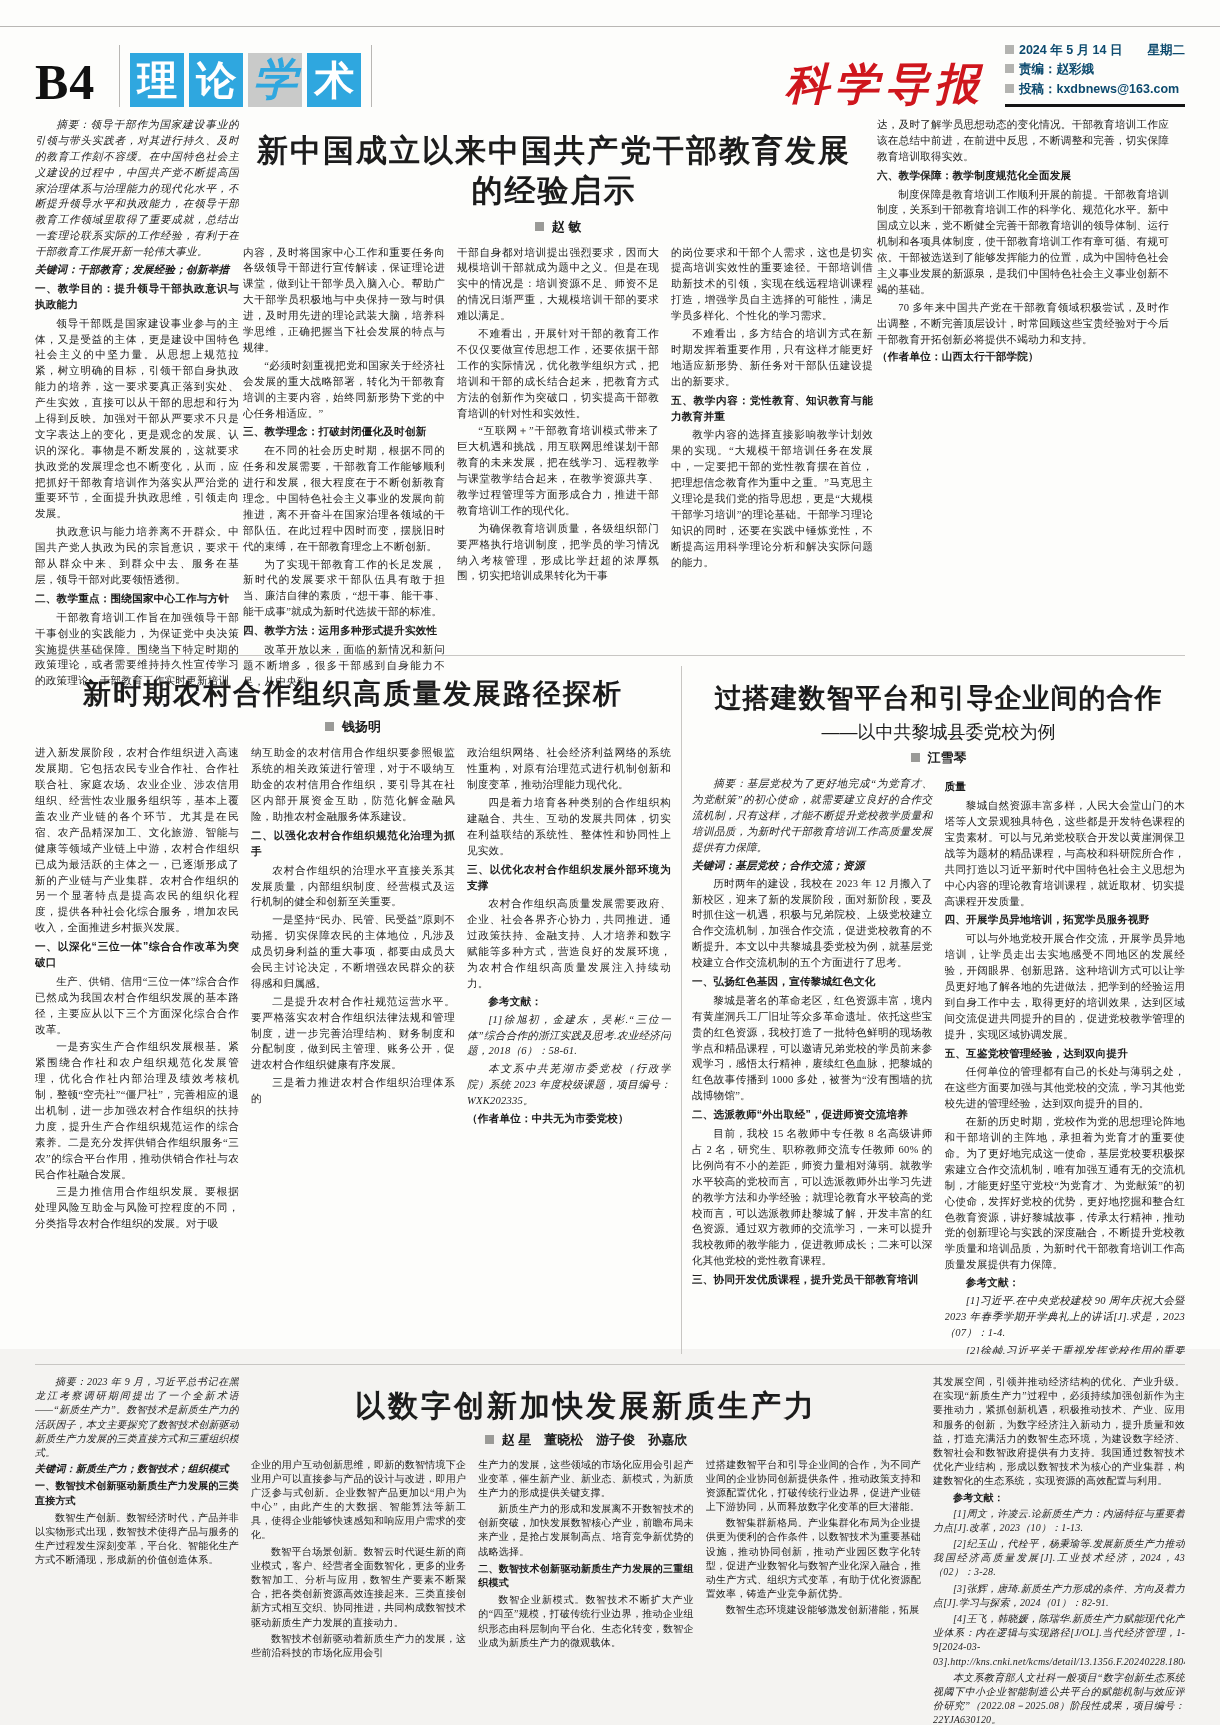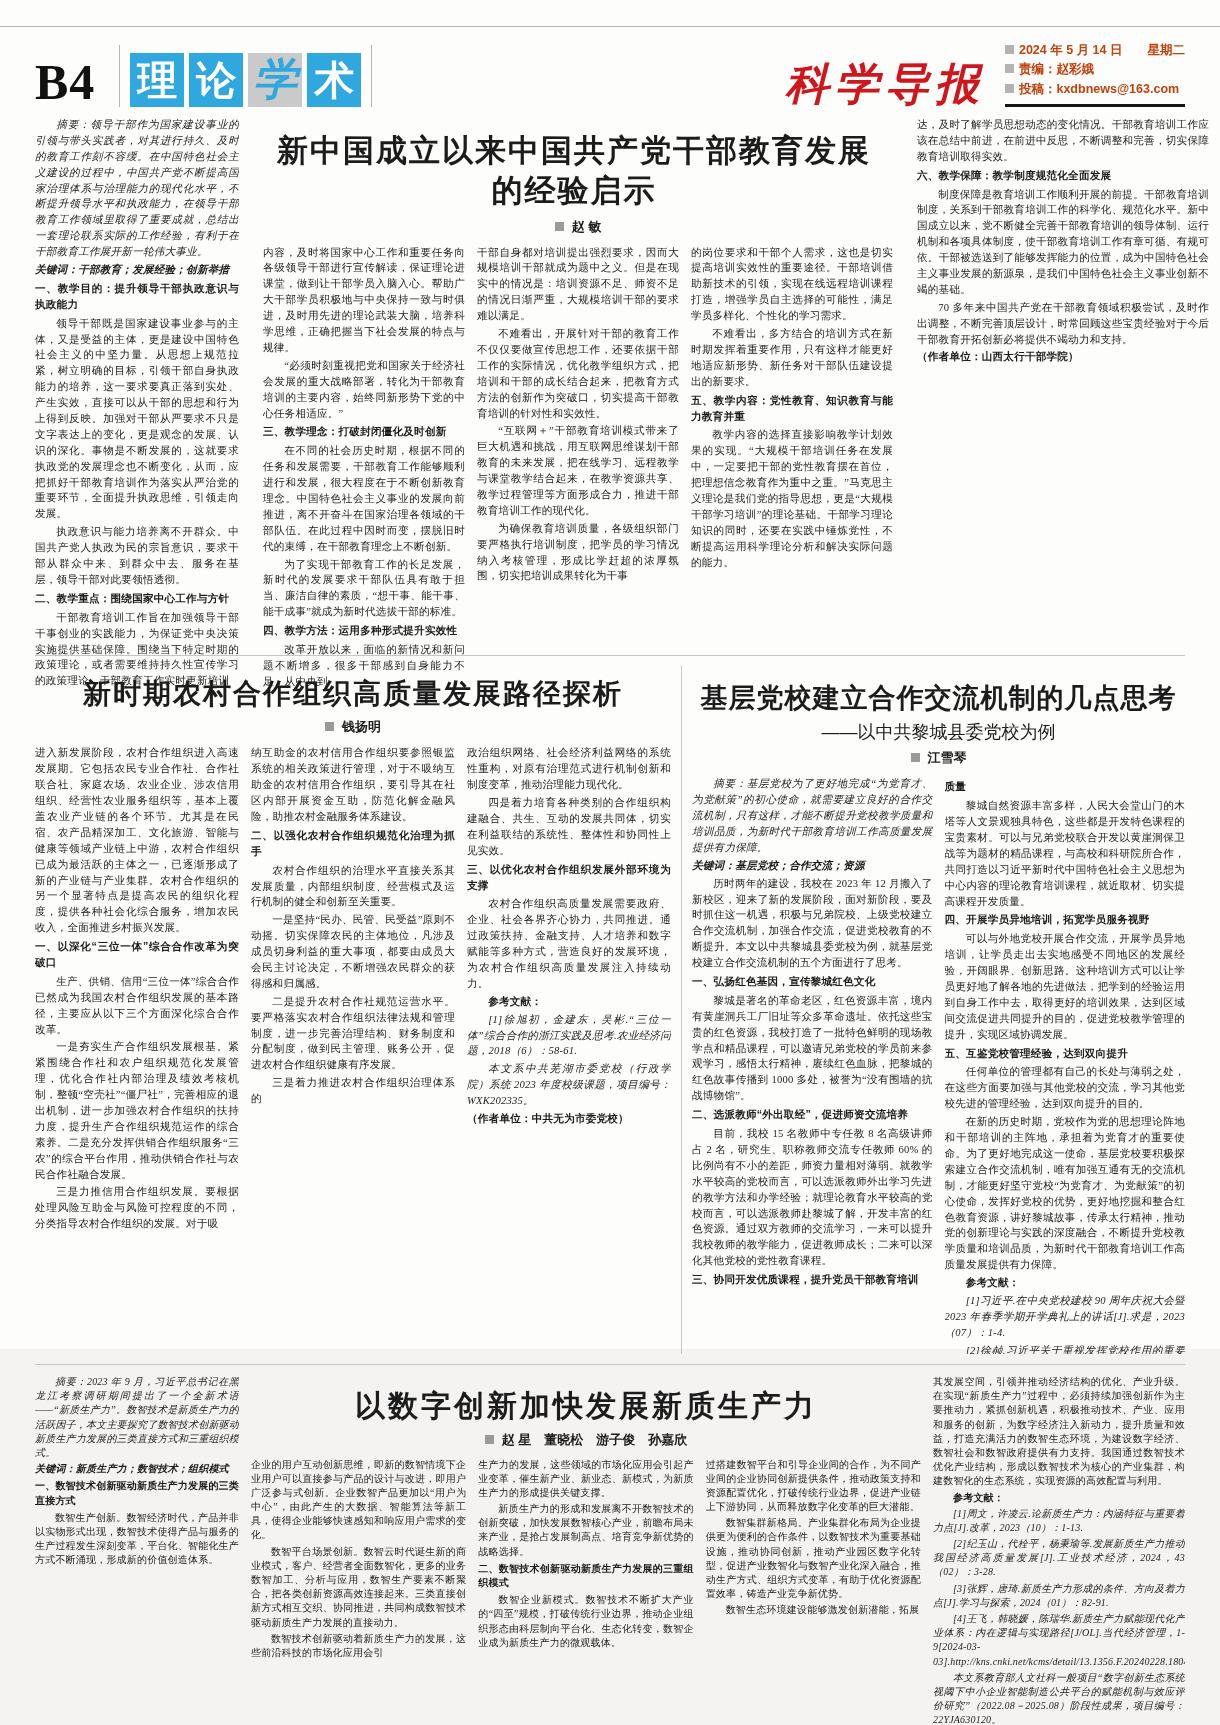--- a/index.html
+++ b/index.html
@@ -10,41 +10,41 @@
   
   header{display:flex;align-items:flex-end;height:74px;margin-top:6px;}
   .pageno{font:700 50px/1 "Liberation Serif",serif;color:#111;letter-spacing:1px;margin-right:14px;}
   .vsep{width:1px;background:#b9b7b4;height:62px;margin:0 10px;}
   .logo{display:flex;gap:5px;align-items:flex-end;}
   .lb{width:54px;height:54px;display:flex;align-items:center;justify-content:center;
       font:700 40px/1 "Liberation Sans",sans-serif;color:#fff;background:#2fa7df;}
   .lb.gray{background:#c9cac9;color:#2fa7df;font-family:"Liberation Serif",serif;font-style:italic;font-size:44px;}
   .spacer{flex:1;}
   .masthead{font:700 44px/1 "Liberation Serif",serif;font-style:italic;color:#cf161d;letter-spacing:6px;margin-right:20px;white-space:nowrap;}
-  .pubinfo{font:700 12.5px/1.55 "Liberation Sans",sans-serif;color:#c2410c;border-bottom:3px solid #141414;padding-bottom:5px;white-space:nowrap;}
+  .pubinfo{font:700 12.5px/1.55 "Liberation Sans",sans-serif;color:#0c4a6e;border-bottom:3px solid #141414;padding-bottom:5px;white-space:nowrap;}
   .pubinfo .sq{display:inline-block;width:9px;height:9px;background:#b3b3b0;margin-right:5px;}
 
   
   .byline{text-align:center;font:700 13px/1 "Liberation Sans",sans-serif;margin:8px 0 10px 0;}
   .byline .bsq{display:inline-block;width:9px;height:9px;background:#9a9a97;margin-right:8px;}
   .col{overflow:hidden;}
   .col p{margin:0 0 2px 0;font-size:10.6px;line-height:1.5;text-align:justify;letter-spacing:.2px;}
   .b-p{text-indent:2em;}
   .b-c{text-indent:0;}
   .b-h{font-family:"Liberation Sans",sans-serif;font-weight:700;text-indent:0;text-align:center;margin:3px 0 3px 0 !important;}
   .b-k{font-style:italic;text-indent:2em;}
   .b-w{font-style:italic;font-weight:700;text-indent:0;}
   .b-r{font-style:italic;text-indent:2em;}
   .b-rh{font-family:"Liberation Sans",sans-serif;font-weight:700;text-indent:2em;}
   .b-a{font-family:"Liberation Sans",sans-serif;font-weight:700;text-indent:0;text-align:right;}
 
   hr.band{border:none;border-top:1px solid #c8c6c3;margin:10px 0;}
 
   
-  .band1{display:grid;grid-template-columns:204px 630px 292px;gap:24px;height:528px;margin-top:10px;}
+  .band1{display:grid;grid-template-columns:204px 630px 292px;gap:4px;height:528px;margin-top:10px;}
   .band1 .col{height:100%;}
   .band1 .center{display:flex;flex-direction:column;height:100%;}
   .a1-title{font:700 31px/1.3 "Liberation Sans",sans-serif;text-align:center;letter-spacing:2px;margin:14px 8px 0 0;}
   .cols3{flex:1;display:grid;grid-template-columns:repeat(3,1fr);gap:12px;overflow:hidden;margin-top:2px;}
 
   
   .band2{display:flex;height:688px;gap:10px;}
   .band2 .vrule{width:1px;background:#c8c6c3;}
   .a2{width:636px;display:flex;flex-direction:column;}
   .a2-title{font:700 28px/1.3 "Liberation Sans",sans-serif;text-align:center;letter-spacing:2px;margin:10px 0 0 0;}
@@ -160,21 +160,21 @@
             <p class="b-p">农村合作组织高质量发展需要政府、企业、社会各界齐心协力，共同推进。通过政策扶持、金融支持、人才培养和数字赋能等多种方式，营造良好的发展环境，为农村合作组织高质量发展注入持续动力。</p>
             <p class="b-rh">参考文献：</p>
             <p class="b-r">[1]徐旭初，金建东，吴彬.“三位一体”综合合作的浙江实践及思考.农业经济问题，2018（6）：58-61.</p>
             <p class="b-r">本文系中共芜湖市委党校（行政学院）系统 2023 年度校级课题，项目编号：WXK202335。</p>
             <p class="b-a">（作者单位：中共无为市委党校）</p>
           </div>
       </div>
     </article>
     <div class="vrule"></div>
     <article class="a3">
-      <h2 class="a3-title">基层党校建立合作交流机制的几点思考</h2>
+      <h2 class="a3-title">过搭建数智平台和引导企业间的合作</h2>
       <div class="a3-sub">——以中共黎城县委党校为例</div>
       <div class="byline"><span class="bsq"></span><span>江雪琴</span></div>
       <div class="cols2">
         <div class="col">
             <p class="b-k">摘要：基层党校为了更好地完成“为党育才、为党献策”的初心使命，就需要建立良好的合作交流机制，只有这样，才能不断提升党校教学质量和培训品质，为新时代干部教育培训工作高质量发展提供有力保障。</p>
             <p class="b-w">关键词：基层党校；合作交流；资源</p>
             <p class="b-p">历时两年的建设，我校在 2023 年 12 月搬入了新校区，迎来了新的发展阶段，面对新阶段，要及时抓住这一机遇，积极与兄弟院校、上级党校建立合作交流机制，加强合作交流，促进党校教育的不断提升。本文以中共黎城县委党校为例，就基层党校建立合作交流机制的五个方面进行了思考。</p>
             <p class="b-h">一、弘扬红色基因，宣传黎城红色文化</p>
             <p class="b-p">黎城是著名的革命老区，红色资源丰富，境内有黄崖洞兵工厂旧址等众多革命遗址。依托这些宝贵的红色资源，我校打造了一批特色鲜明的现场教学点和精品课程，可以邀请兄弟党校的学员前来参观学习，感悟太行精神，赓续红色血脉，把黎城的红色故事传播到 1000 多处，被誉为“没有围墙的抗战博物馆”。</p>
             <p class="b-h">二、选派教师“外出取经”，促进师资交流培养</p>

